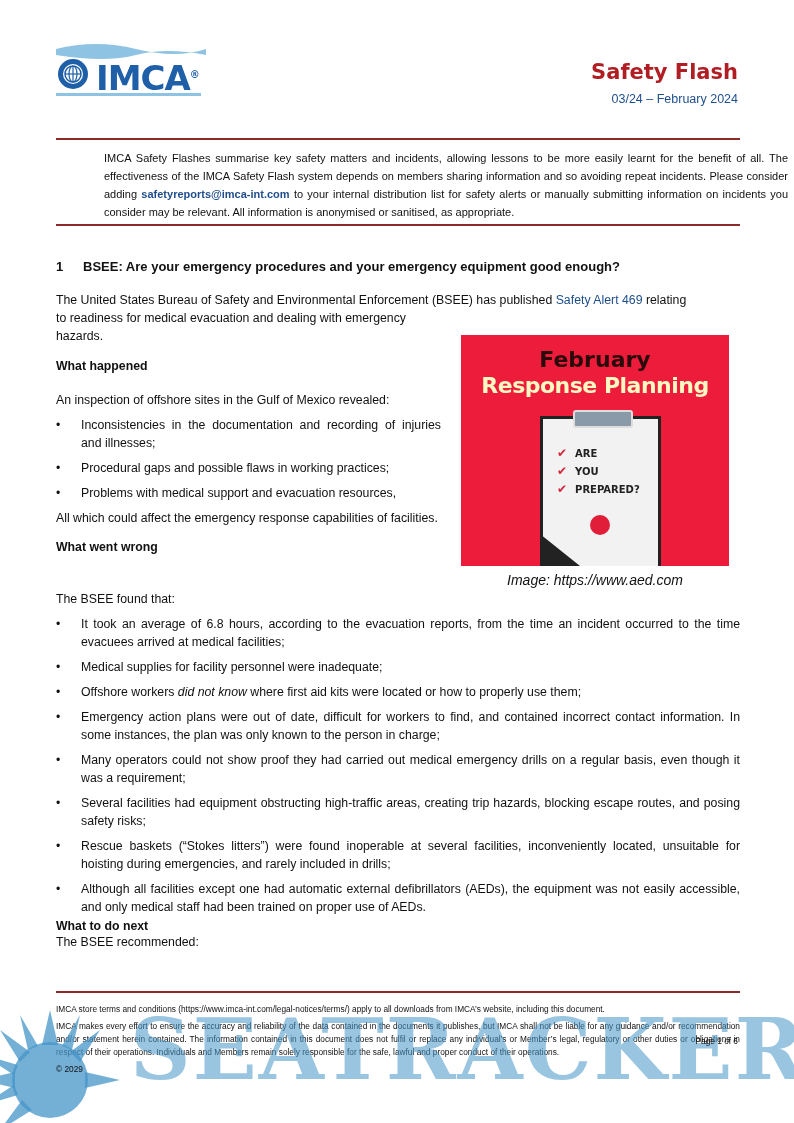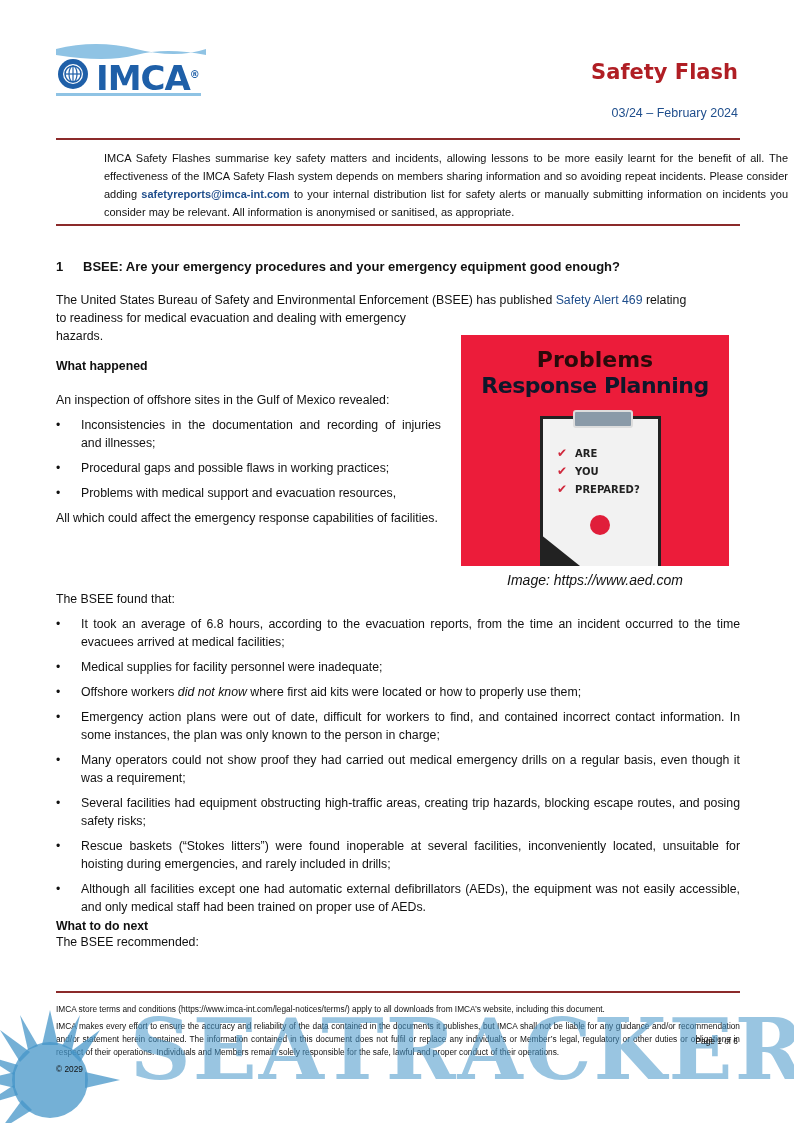--- a/index.html
+++ b/index.html
@@ -1,35 +1,35 @@
 <!DOCTYPE html>
 <html><head>
 <meta charset="utf-8">
 <style>
   html,body{margin:0;padding:0;background:#fff;}
   body{width:794px;height:1123px;position:relative;overflow:hidden;font-family:"Liberation Sans",sans-serif;color:#111;}
   .abs{position:absolute;}
   .logo{left:56px;top:41px;width:150px;height:60px;}
   .logo-text{position:absolute;left:40px;top:17px;font-family:"DejaVu Sans",sans-serif;font-weight:bold;font-size:34px;color:#1e5fa8;letter-spacing:-1px;}
   .title{right:56px;top:60px;font-family:"DejaVu Sans",sans-serif;font-size:21px;font-weight:bold;color:#b01e24;text-align:right;}
-  .subtitle{right:56px;top:92px;font-size:12.5px;color:#1f4e8c;text-align:right;margin-top:14px;}
+  .subtitle{right:56px;top:92px;font-size:12.5px;color:#1f4e8c;text-align:right;}
   .rule{left:56px;width:684px;height:2px;background:#8b2a2a;}
   .intro{left:56px;top:149px;width:684px;font-size:11px;line-height:18px;text-align:justify;margin-left:48px;}
   .email{font-weight:bold;color:#1f4e8c;}
   .sec-title{left:56px;top:259px;width:684px;font-size:13px;font-weight:bold;}
   .sec-num{display:inline-block;width:27px;}
   .body-text{font-size:12.3px;line-height:18px;}
   .link{color:#1f4e8c;}
   .h{font-weight:bold;font-size:12.3px;}
   ul.bl{list-style:none;margin:0;padding:0;}
   ul.bl li{position:relative;padding-left:25px;font-size:12.3px;line-height:18px;text-align:justify;margin-bottom:7px;}
   ul.bl li .bullet{position:absolute;left:0;top:0;}
   .img-box{left:461px;top:335px;width:268px;height:231px;background:#ec1c3a;}
   .img-t1{position:absolute;left:0;width:100%;top:12px;text-align:center;font-family:"DejaVu Sans",sans-serif;font-weight:bold;font-size:22px;color:#2a0a0a;}
-  .img-t2{position:absolute;left:0;width:100%;top:38px;text-align:center;font-family:"DejaVu Sans",sans-serif;font-weight:bold;font-size:22px;color:#0f172a;letter-spacing:-0.5px;}
+  .img-t2{position:absolute;left:0;width:100%;top:38px;text-align:center;font-family:"DejaVu Sans",sans-serif;font-weight:bold;font-size:22px;color:#fef9c3;letter-spacing:-0.5px;}
   .board{position:absolute;left:79px;top:81px;width:115px;height:147px;background:#f2f2f2;border:3px solid #222;border-bottom:none;}
   .clip{position:absolute;left:30px;top:-9px;width:56px;height:14px;background:#8a9aa8;border:2px solid #ddd;border-radius:3px;}
   .chk{position:absolute;left:14px;font-family:"DejaVu Sans",sans-serif;font-weight:bold;font-size:10px;color:#222;}
   .chk .tick{color:#d0283c;font-size:12px;margin-right:8px;}
   .badge{position:absolute;left:47px;top:96px;width:20px;height:20px;border-radius:50%;background:#e01e3a;}
   .caption{left:461px;top:572px;width:268px;text-align:center;font-style:italic;font-size:14px;}
   .footer-small{font-size:8.3px;line-height:13px;color:#111;}
   .wm{left:130px;top:1000px;font-family:"DejaVu Serif",serif;font-weight:bold;font-size:84px;color:rgba(70,150,200,0.55);letter-spacing:2px;}
   .sun{left:-20px;top:1010px;width:150px;height:120px;}
 </style>
@@ -73,24 +73,25 @@
 
 <div class="abs" style="left:56px;top:359px;width:385px;">
   <div class="h">What happened</div>
   <div class="body-text" style="margin-top:18px;">An inspection of offshore sites in the Gulf of Mexico revealed:</div>
   <ul class="bl" style="margin-top:7px;">
     <li><span class="bullet">•</span><span>Inconsistencies in the documentation and recording of injuries and illnesses;</span></li>
     <li><span class="bullet">•</span><span>Procedural gaps and possible flaws in working practices;</span></li>
     <li><span class="bullet">•</span><span>Problems with medical support and evacuation resources,</span></li>
   </ul>
   <div class="body-text" style="text-align:justify;">All which could affect the emergency response capabilities of facilities.</div>
+  <div class="h" style="margin-top:13px;">What went wrong</div>
 </div>
 
 <div class="abs img-box">
-  <div class="img-t1">Problems</div>
+  <div class="img-t1">February</div>
   <div class="img-t2">Response Planning</div>
   <div class="board">
     <div class="clip"></div>
     <div class="chk" style="top:27px"><span class="tick">✔</span><span>ARE</span></div>
     <div class="chk" style="top:45px"><span class="tick">✔</span><span>YOU</span></div>
     <div class="chk" style="top:63px"><span class="tick">✔</span><span>PREPARED?</span></div>
     <div class="badge"></div>
     <svg style="position:absolute;left:-3px;bottom:0" width="40" height="32">
         <path d="M0 0 L0 32 L40 32 Z" fill="#222"></path>
       </svg>

